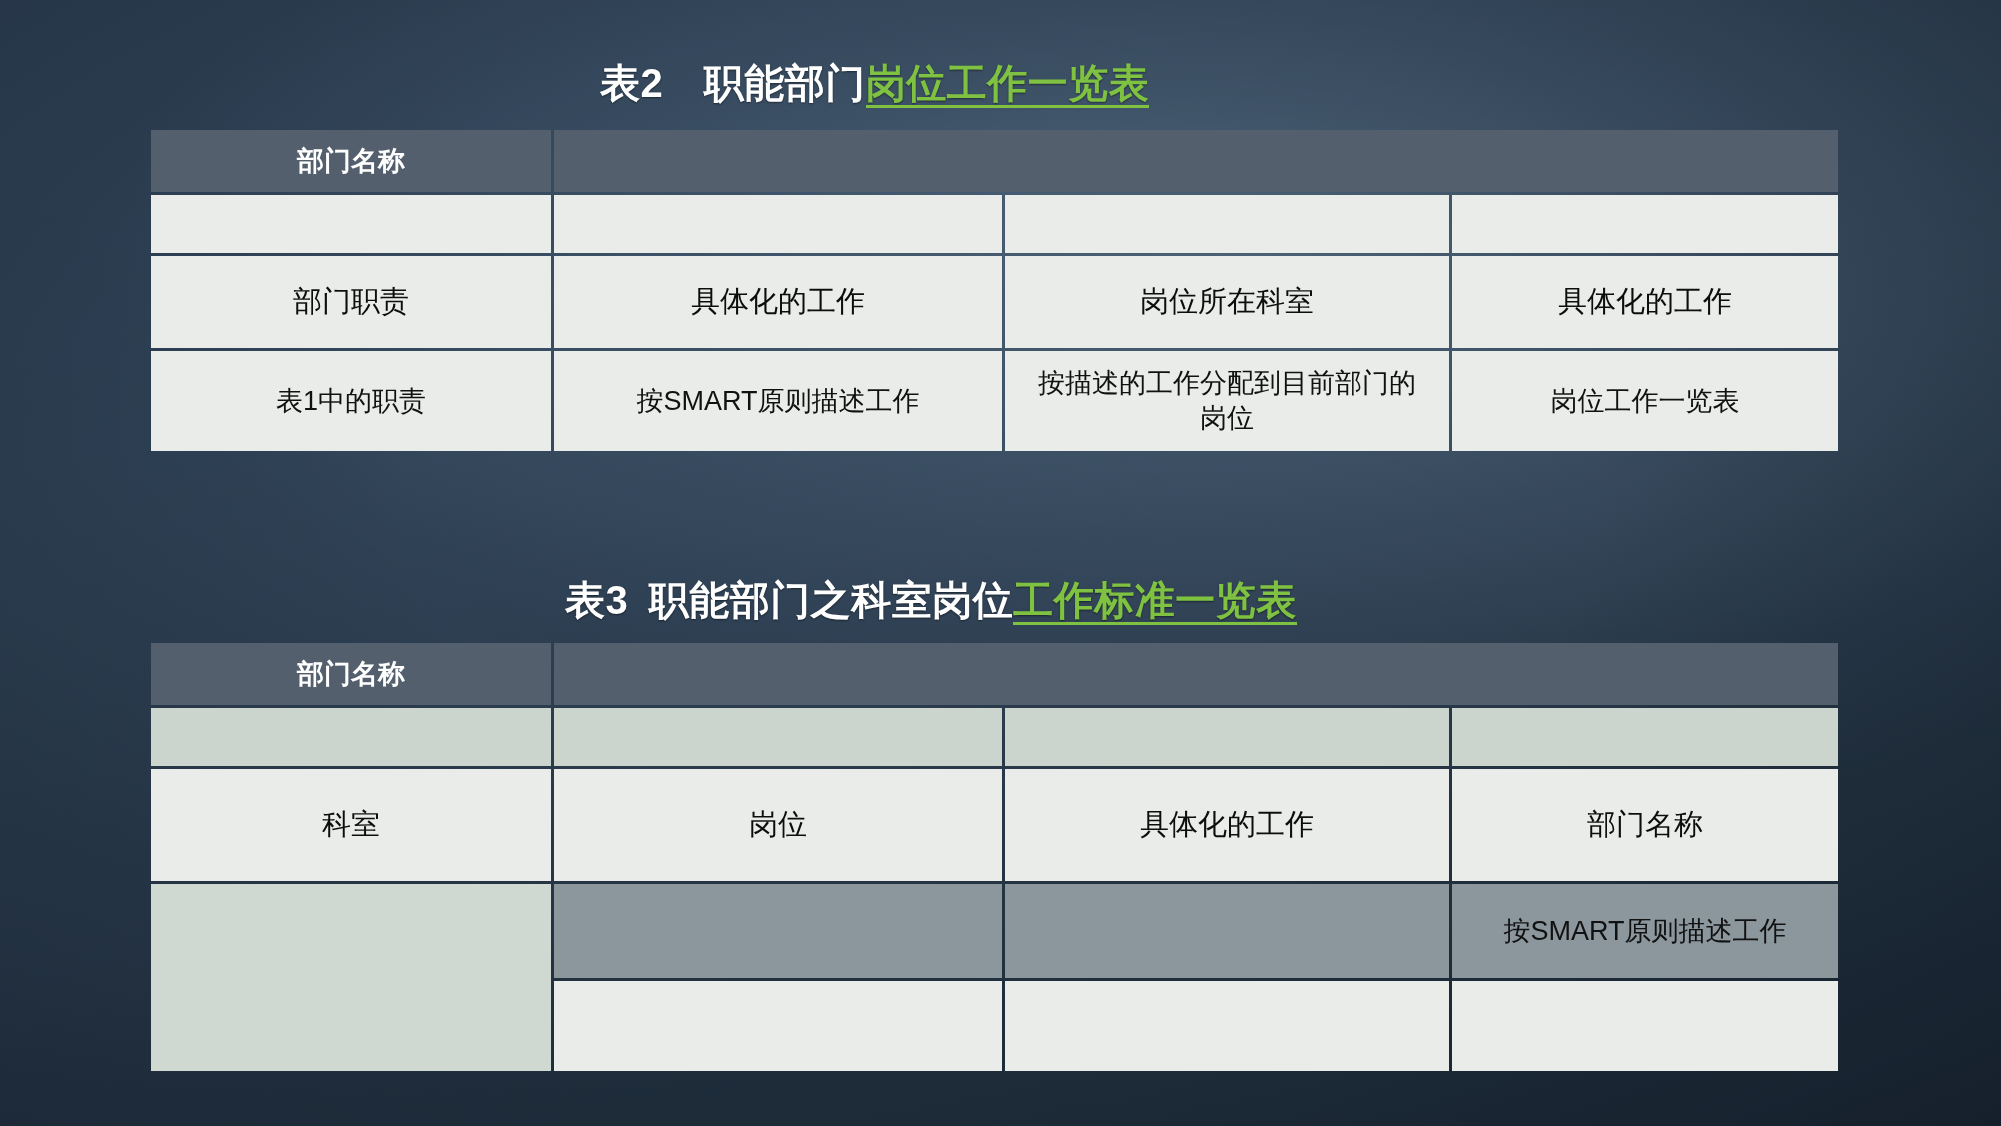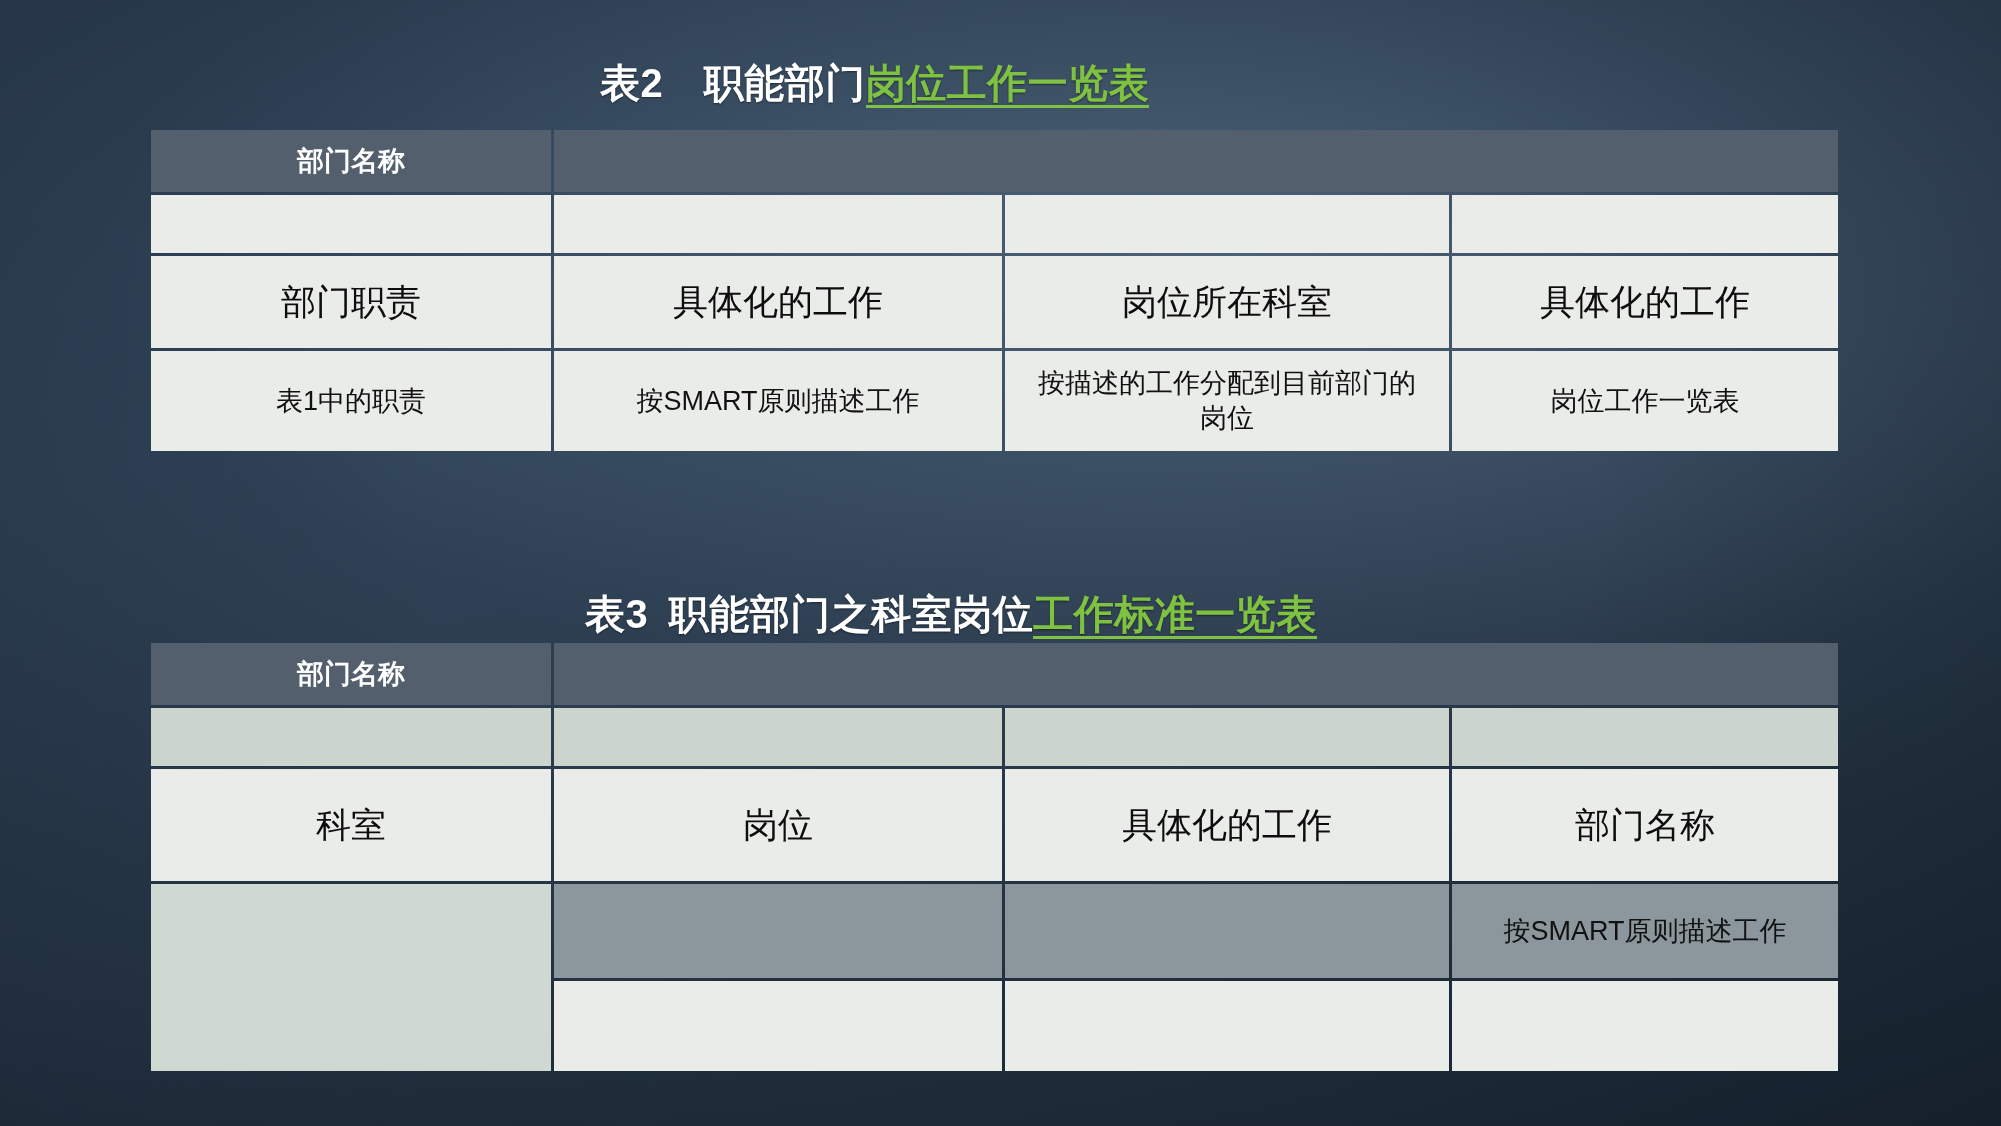--- a/index.html
+++ b/index.html
@@ -68,21 +68,21 @@
     background: #545f6e !important;
     color: #ffffff !important;
     font-weight: bold;
     font-size: 30px;
   }
   .hdr-dark-blank {
     background: #545f6e !important;
   }
   .row-blank td { background: #e9ece8; }
   .row-blank-green td { background: #ccd5cd; }
-  .colhdr td { font-size: 35px; color: #0d0d0d; }
+  .colhdr td { font-size: 29px; color: #0d0d0d; }
   .red {
     color: #8e1212;
     font-size: 27px;
   }
   .red-left {
     text-align: left;
   }
   .cell-gray { background: #8b979c !important; }
   .cell-greenish { background: #d0d8d2 !important; }
 </style>
@@ -121,21 +121,21 @@
       </tr>
       <tr style="height:100px;">
         <td class="red">表1中的职责</td>
         <td class="red">按SMART原则描述工作</td>
         <td class="red red-left">按描述的工作分配到目前部门的岗位</td>
         <td class="red red-left">岗位工作一览表</td>
       </tr>
     </tbody>
   </table>
 
-  <div class="slide-title" style="left:565px; top:587px;margin-left:20px;">
+  <div class="slide-title" style="left:565px; top:573px;">
     <span>表3 职能部门之科室岗位</span><span class="title-green">工作标准一览表</span>
   </div>
 
   <table class="tbl" style="left:148px; top:640px; width:1684px;">
     <colgroup>
       <col style="width:400px">
       <col style="width:448px">
       <col style="width:444px">
       <col style="width:386px">
     </colgroup>

